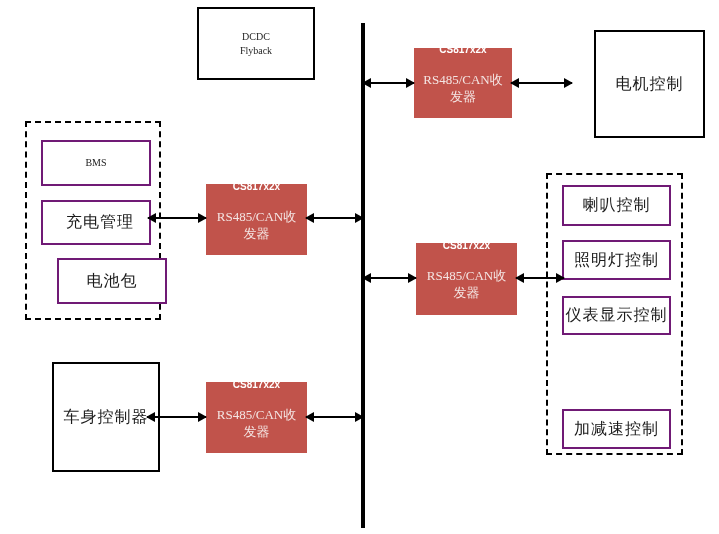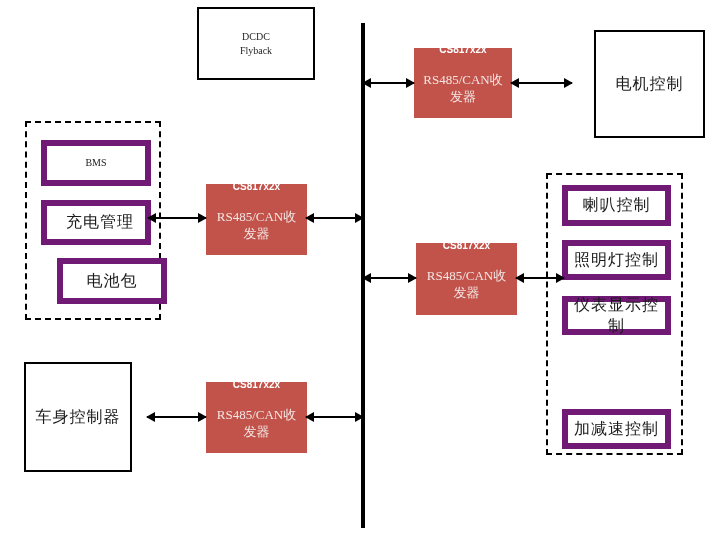--- a/index.html
+++ b/index.html
@@ -42,25 +42,25 @@
     border-right:9px solid #000000;
   }
   .arrow::after {
     content:""; position:absolute; right:-1px; top:-4px; width:0; height:0;
     border-top:5px solid transparent; border-bottom:5px solid transparent;
     border-left:9px solid #000000;
   }
   
   .dcdc        { left:197px; top:7px;   width:118px; height:73px; }
   .motor       { left:572px; top:30px;  width:111px; height:108px;margin-left:22px; }
-  .body-ctrl   { left:24px;  top:362px; width:108px; height:110px; }
+  .body-ctrl   { left:52px;  top:362px; width:108px; height:110px; }
   .grp-left    { left:25px;  top:121px; width:136px; height:199px; }
   .grp-right   { left:546px; top:173px; width:137px; height:282px; }
   .g-item      { position:absolute; box-sizing:border-box; background:#ffffff;
-                 border:6px solid #701a75; display:flex; align-items:center;
+                 border:2px solid #701a75; display:flex; align-items:center;
                  justify-content:center; text-align:center; color:#1a1a1a; }
   .bms         { left:14px; top:17px;  width:110px; height:46px; }
   .charge      { left:14px; top:77px;  width:110px; height:45px;padding-left:8px; }
   .pack        { left:30px; top:135px; width:110px; height:46px; }
   .horn        { left:14px; top:10px;  width:109px; height:41px; }
   .light       { left:14px; top:65px;  width:109px; height:40px; }
   .meter       { left:14px; top:121px; width:109px; height:39px; }
   .brake       { left:14px; top:177px; width:109px; height:42px; }
   .accel       { left:14px; top:234px; width:109px; height:40px; }
   .t-top       { left:414px; top:48px;  width:98px;  height:70px; }

